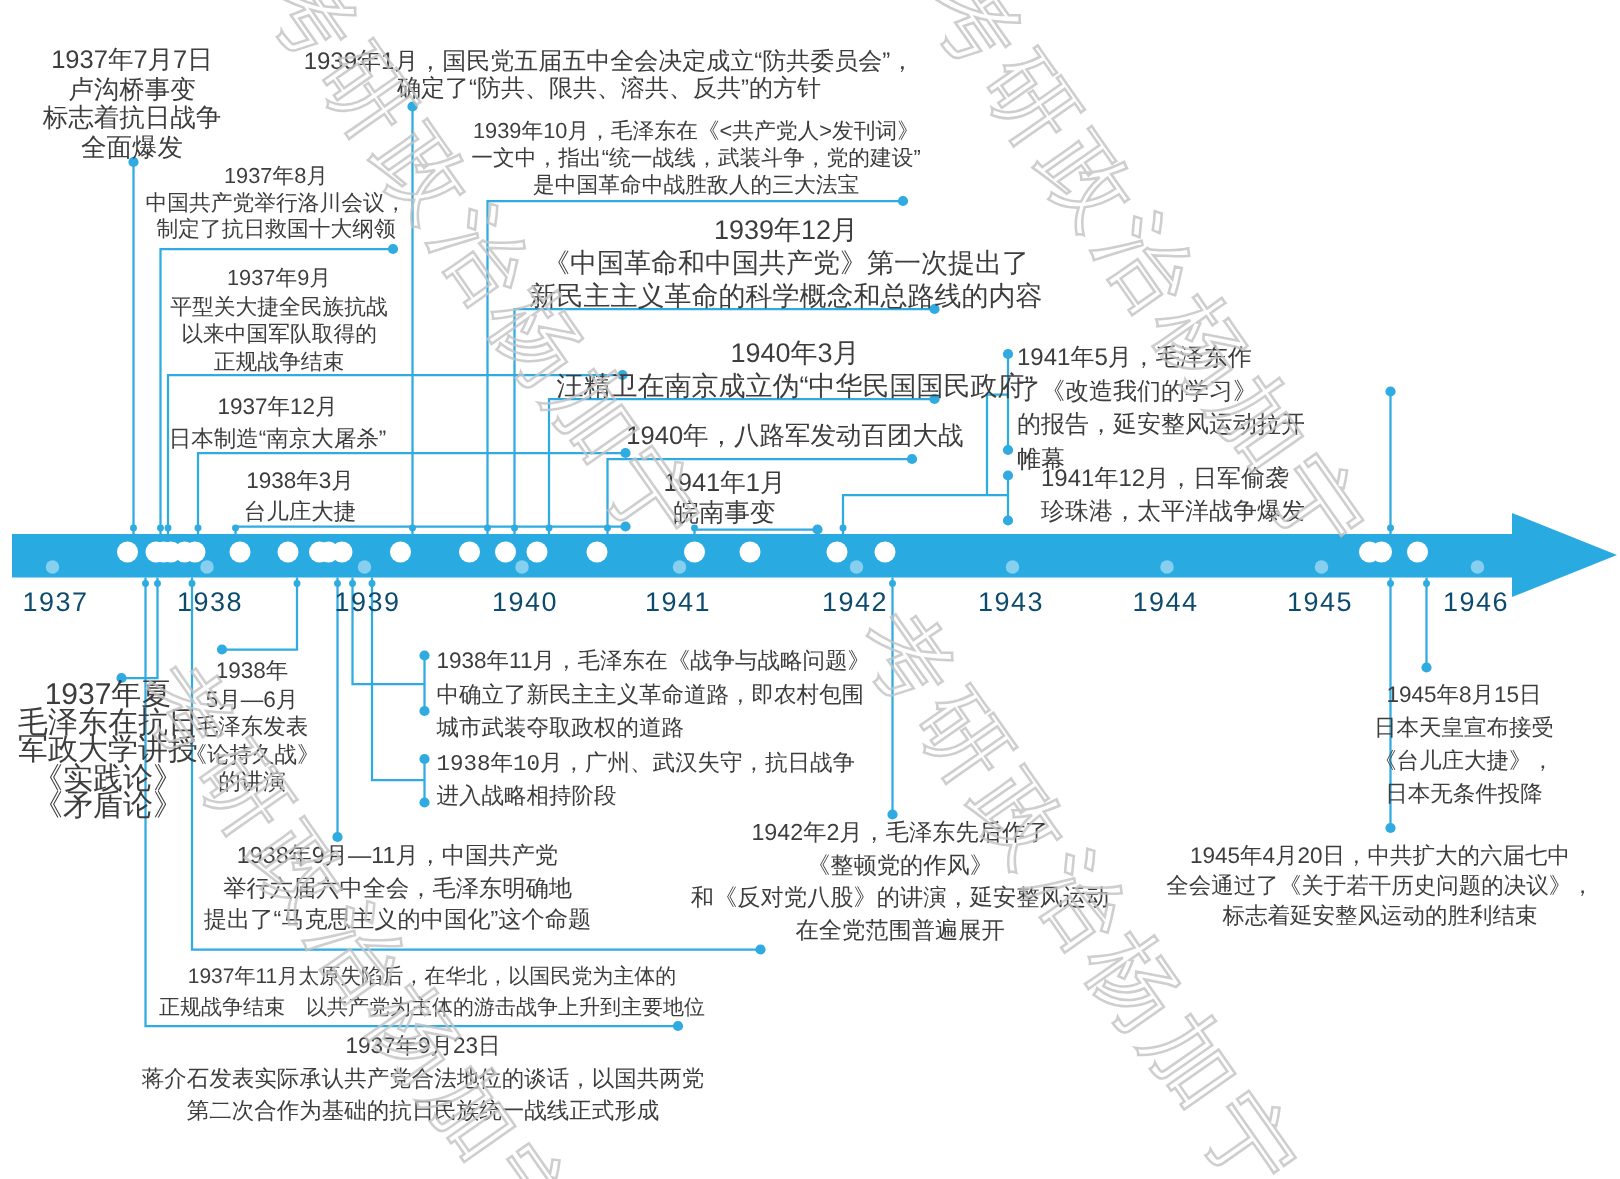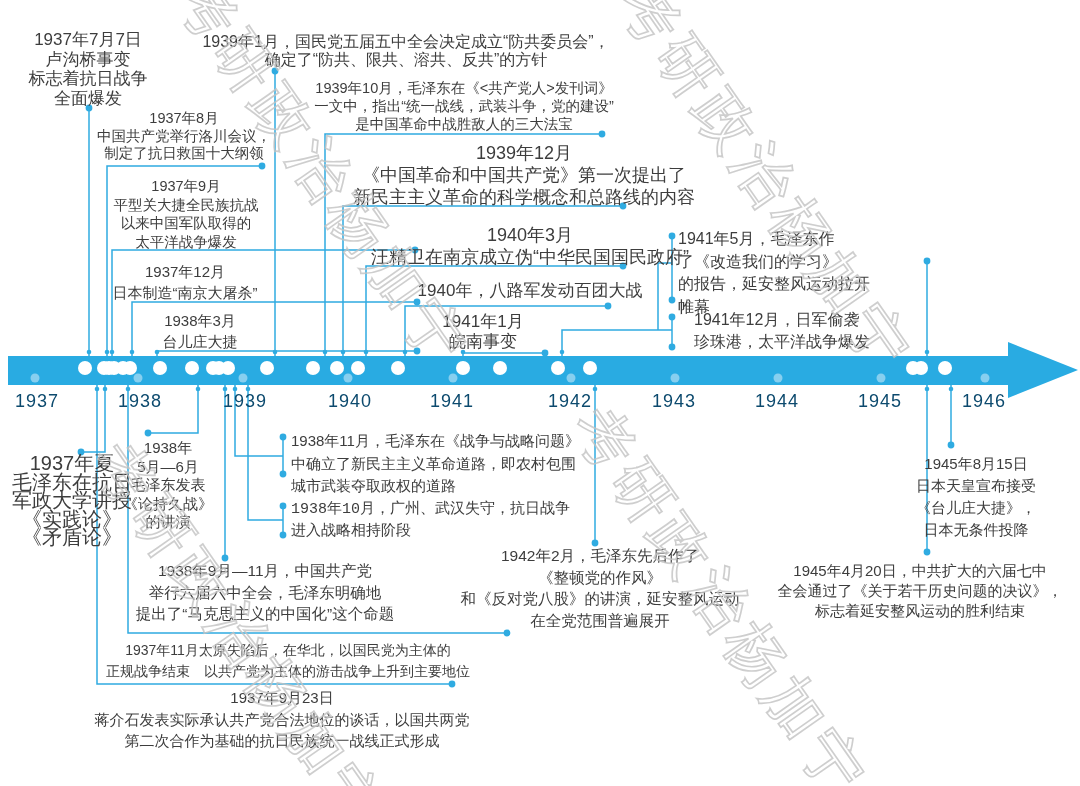--- a/index.html
+++ b/index.html
@@ -179,21 +179,21 @@
   <div class="evt" style="left:13px;top:30px;width:150px;font-size:17px;line-height:19.5px;">1937年7月7日
 卢沟桥事变
 标志着抗日战争
 全面爆发</div>
   <div class="evt" style="left:94px;top:110px;width:180px;font-size:14.5px;line-height:17.5px;">1937年8月
 中国共产党举行洛川会议，
 制定了抗日救国十大纲领</div>
   <div class="evt" style="left:101px;top:177px;width:170px;font-size:14.5px;line-height:18.5px;">1937年9月
 平型关大捷全民族抗战
 以来中国军队取得的
-太平洋战争爆发</div>
+正规战争结束</div>
   <div class="evt" style="left:80px;top:261px;width:210px;font-size:15px;line-height:21px;">1937年12月
 日本制造“南京大屠杀”</div>
   <div class="evt" style="left:140px;top:310px;width:120px;font-size:15px;line-height:21px;">1938年3月
 台儿庄大捷</div>
   <div class="evt" style="left:191px;top:33px;width:430px;font-size:16px;line-height:17.5px;">1939年1月，国民党五届五中全会决定成立“防共委员会”，
 确定了“防共、限共、溶共、反共”的方针</div>
   <div class="evt" style="left:304px;top:79px;width:320px;font-size:14.5px;line-height:18px;">1939年10月，毛泽东在《&lt;共产党人&gt;发刊词》
 一文中，指出“统一战线，武装斗争，党的建设”
 是中国革命中战胜敌人的三大法宝</div>
   <div class="evt" style="left:334px;top:142px;width:380px;font-size:18px;line-height:22px;">1939年12月

